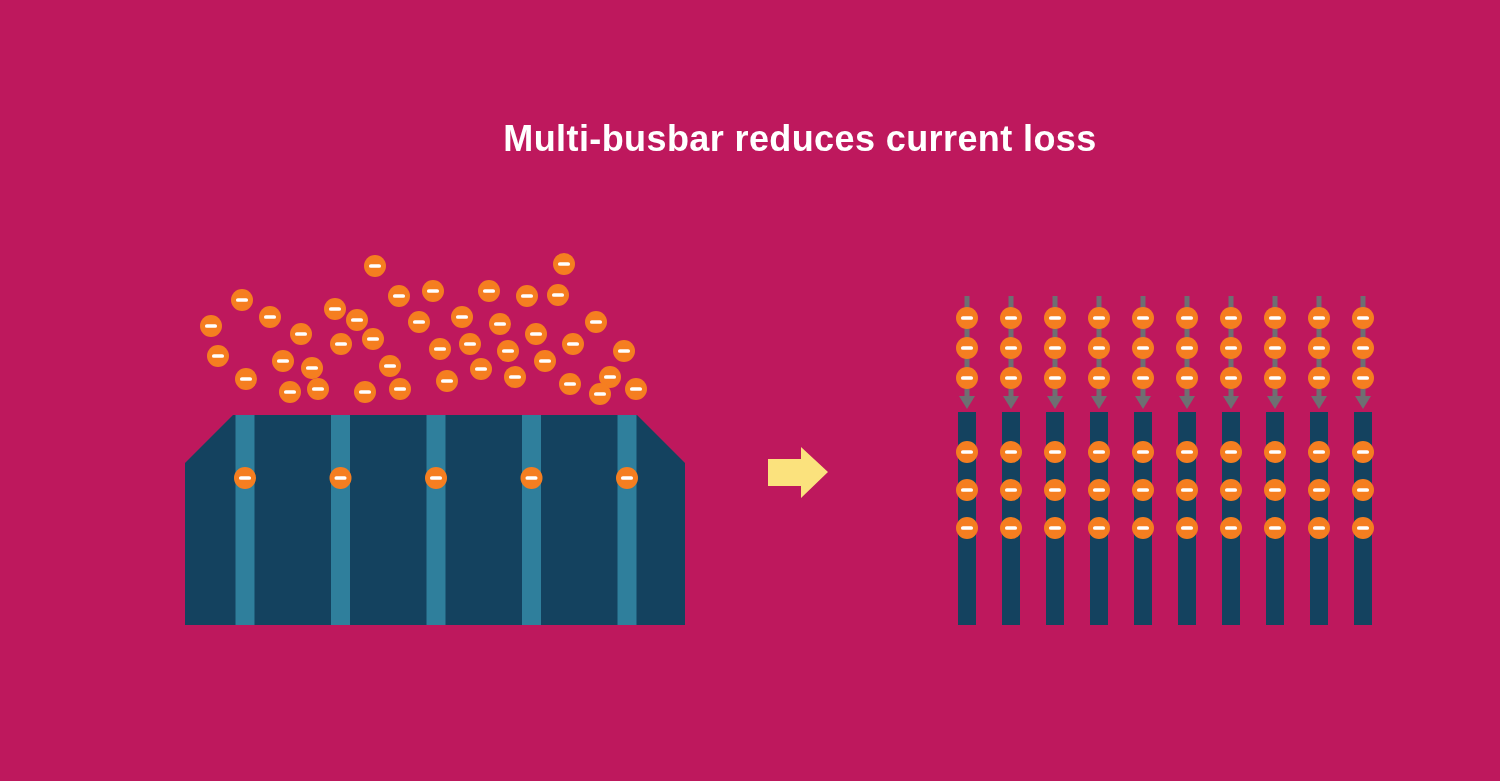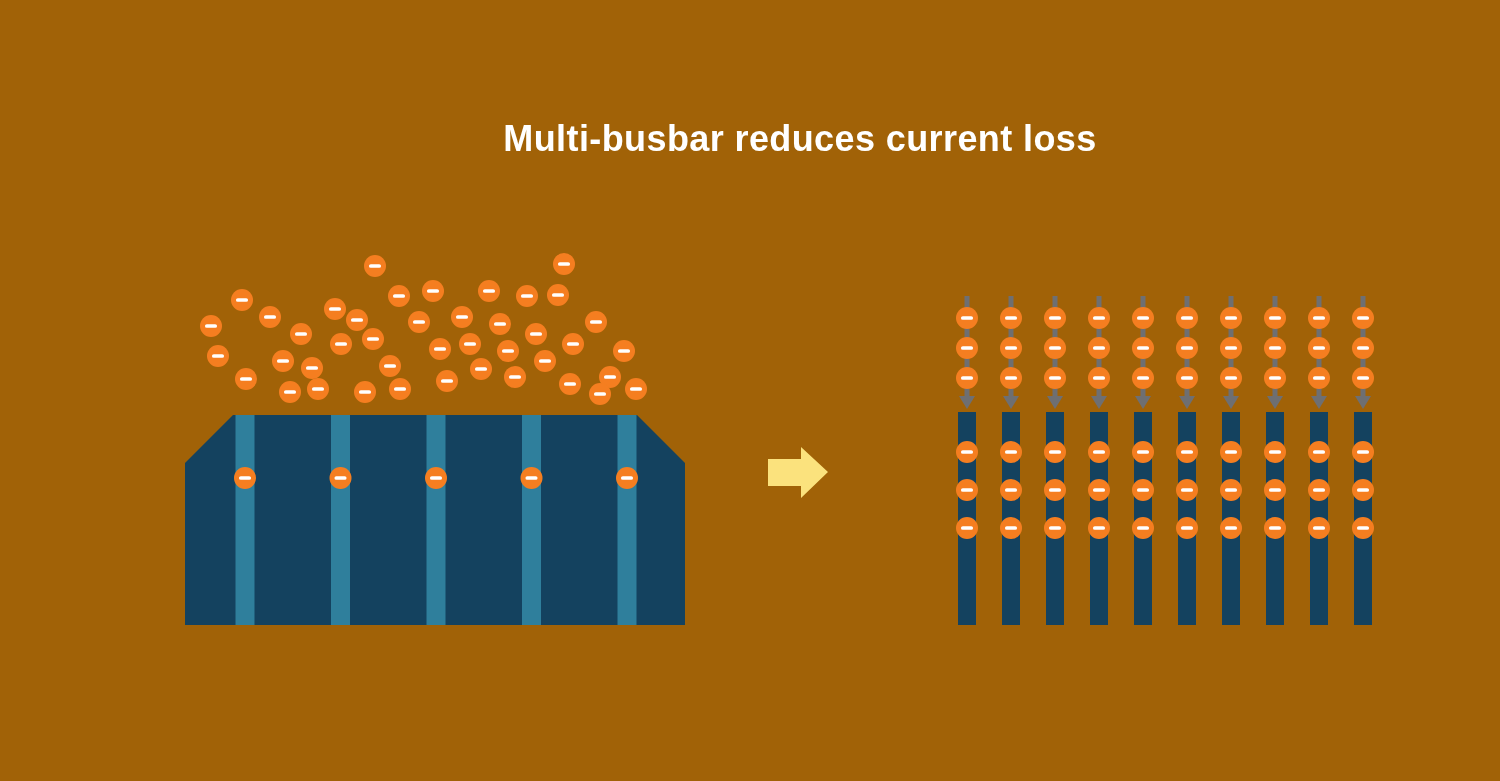--- a/index.html
+++ b/index.html
@@ -19,21 +19,21 @@
     font-size: 36px;
     font-weight: 700;
     letter-spacing: 0.4px;
     white-space: nowrap;
   }
   svg.diagram { position: absolute; top: 0; left: 0; }
 </style>
 </head>
 <body>
 
-<div class="canvas" style="background: #a16207;">
+<div class="canvas" style="background: #be185d;">
   <div class="title" style="color: rgb(255, 255, 255);">Multi-busbar reduces current loss</div>
   <svg class="diagram" width="1500" height="781" viewBox="0 0 1500 781">
     <defs id="diagram-defs">
         <clipPath id="cellClip">
           <polygon points="233,415 637,415 685,463 685,625 185,625 185,463"></polygon>
         </clipPath>
       </defs>
     <g id="left-cell">
         <polygon points="233,415 637,415 685,463 685,625 185,625 185,463" fill="#14425f"></polygon>
         <g clip-path="url(#cellClip)">

